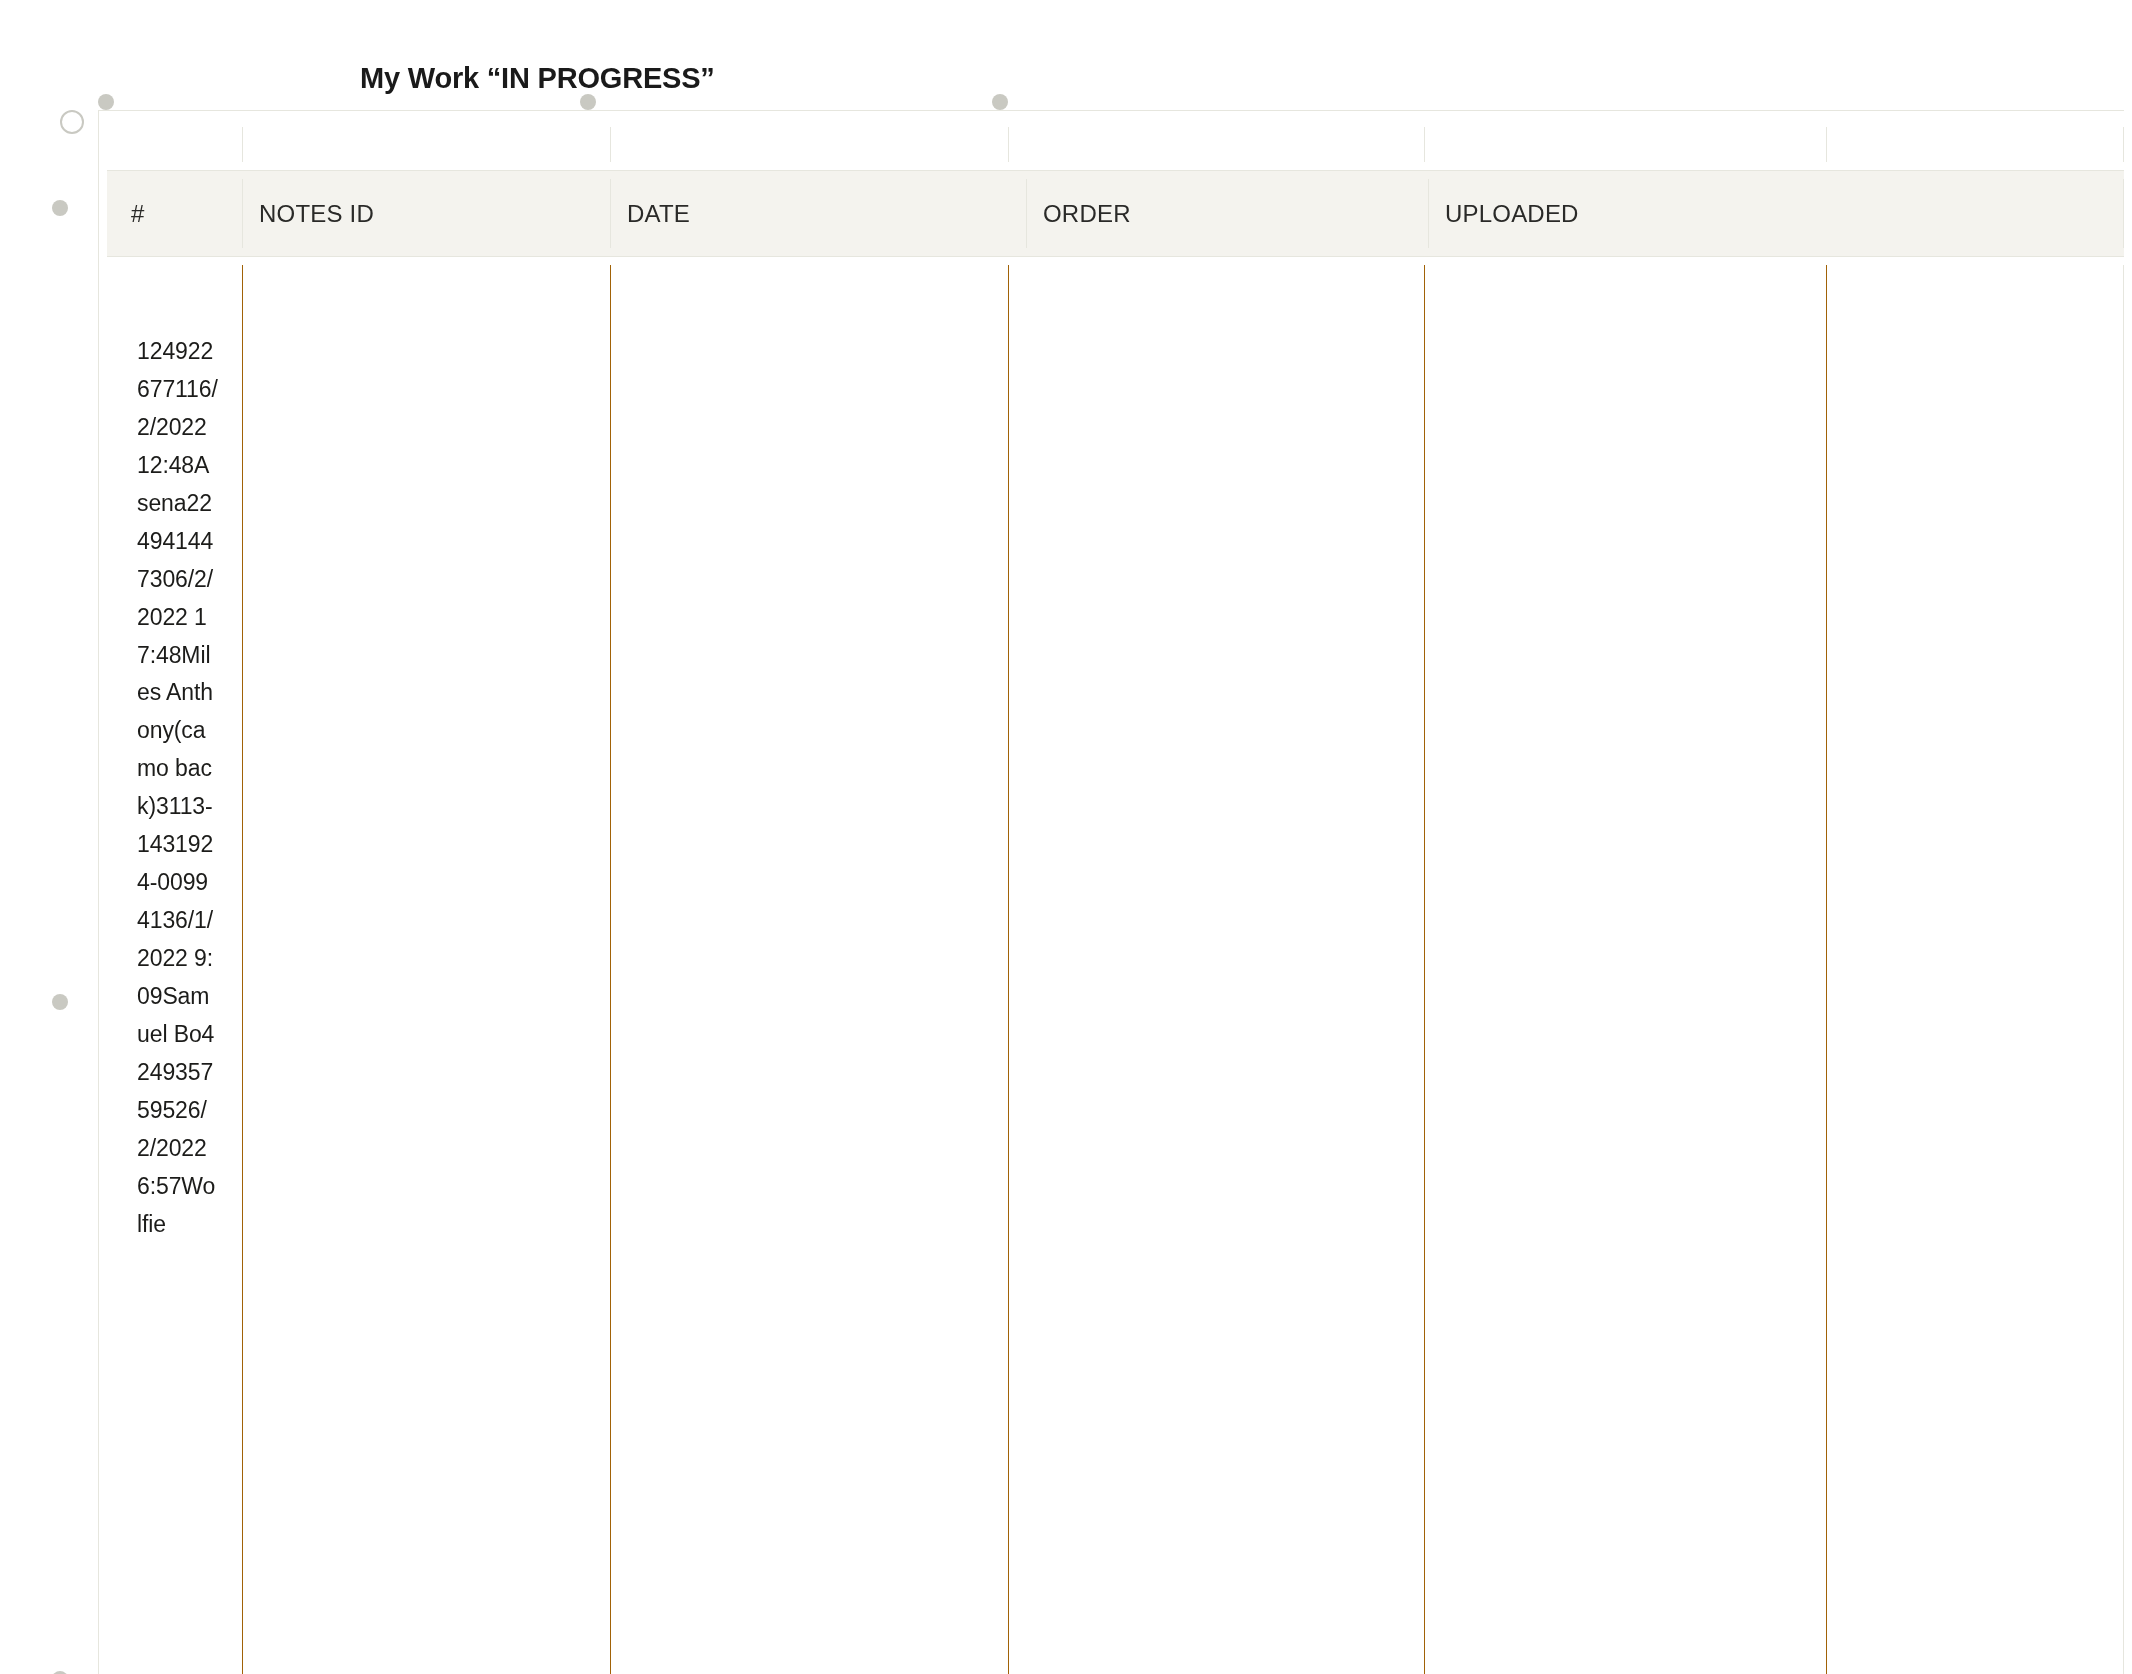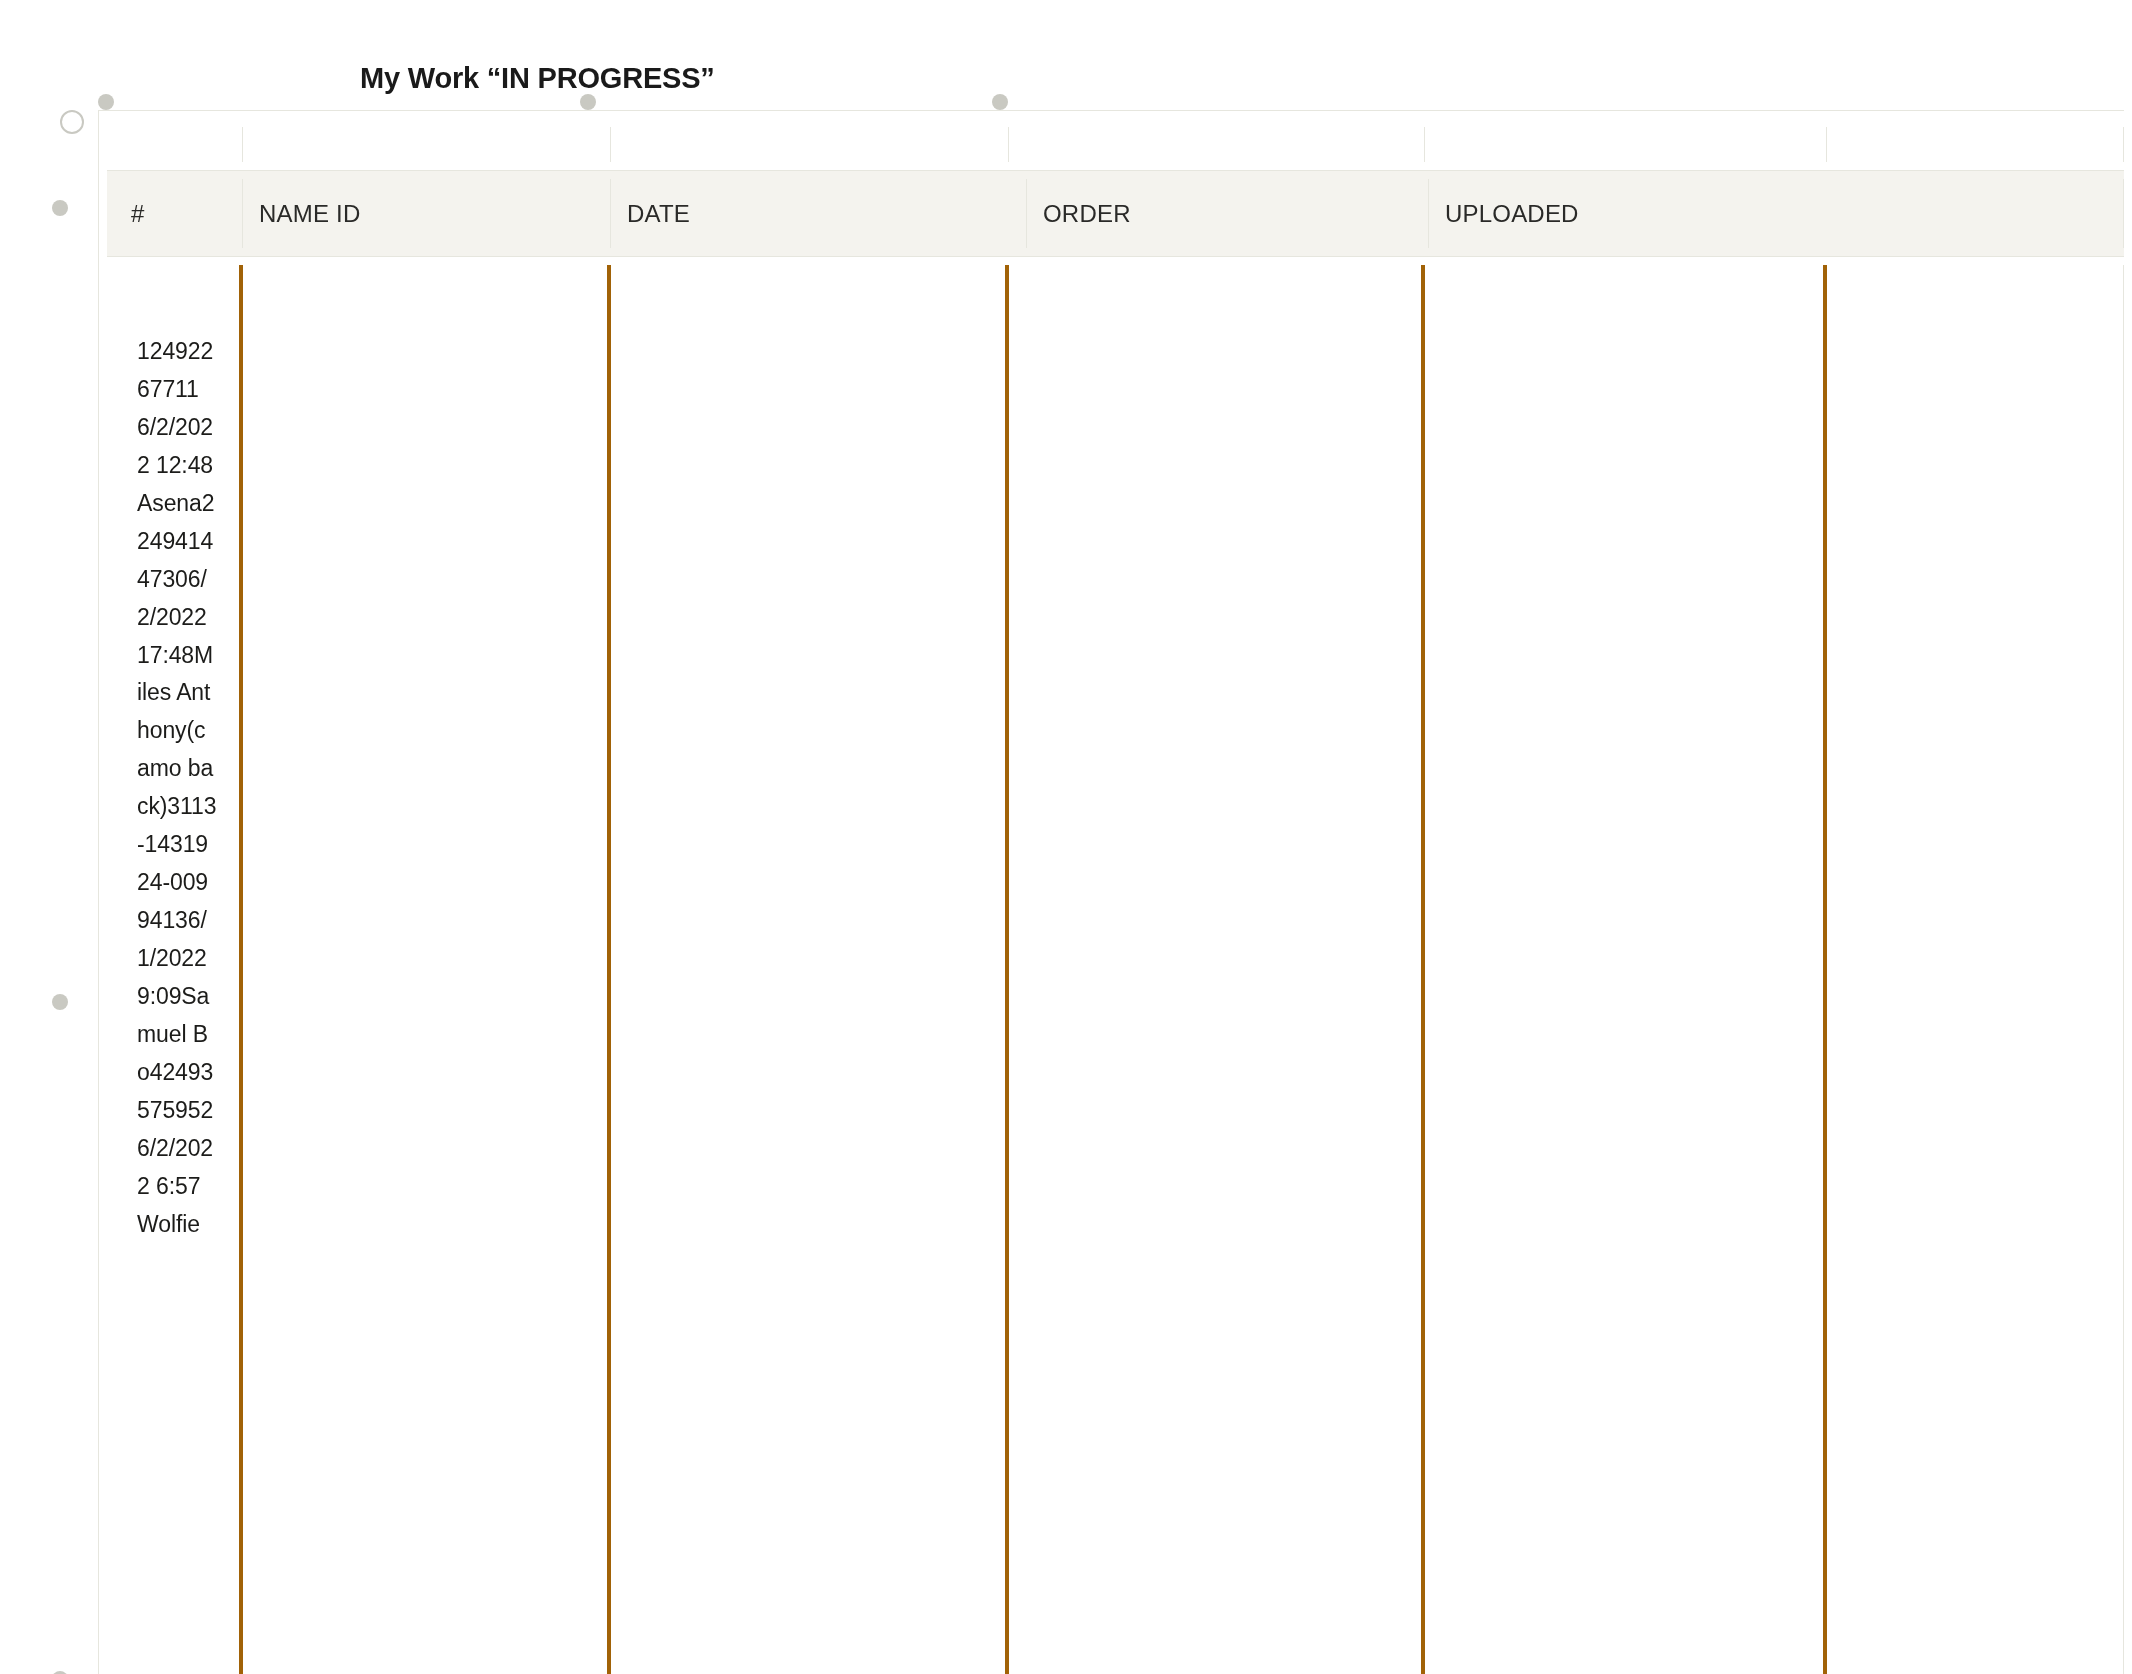--- a/index.html
+++ b/index.html
@@ -119,21 +119,21 @@
     .col-date   { width: 398px; flex: 0 0 398px; }
     .col-name   { width: 416px; flex: 0 0 416px; }
     .col-notes  { width: 402px; flex: 0 0 402px; }
     .col-upload { flex: 1 1 auto; }
 
     .body-grid {
       display: flex;
       height: calc(100% - 52px - 86px);
     }
     .body-col {
-      border-right: 4px solid #a16207;
+      border-right: 1px solid #a16207;
       padding: 60px 14px 0 14px;
       font-size: 23px;
       line-height: 1.65;
       color: #1c1c1a;
       letter-spacing: -0.1px;
       overflow: hidden;
     }
     .body-col .raw-wrap {
       word-break: break-all;
       overflow-wrap: anywhere;
@@ -168,21 +168,21 @@
       <div class="hcell col-num"></div>
       <div class="hcell col-order"></div>
       <div class="hcell col-date"></div>
       <div class="hcell col-name"></div>
       <div class="hcell col-notes"></div>
       <div class="hcell col-upload"></div>
     </div>
 
     <div class="col-headers">
       <div class="hcell col-num">#</div>
-      <div class="hcell col-order">NAME ID</div>
+      <div class="hcell col-order">NOTES ID</div>
       <div class="hcell col-name">DATE</div>
       <div class="hcell col-notes">ORDER</div>
       <div class="hcell col-upload">UPLOADED</div>
     </div>
 
     <div class="body-grid">
       <div class="body-col col-num">
         <div class="raw-wrap">124922677116/2/2022 12:48Asena224941447306/2/2022 17:48Miles Anthony(camo back)3113-1431924-00994136/1/2022 9:09Samuel Bo424935759526/2/2022 6:57Wolfie</div>
       </div>
       <div class="body-col col-order"></div>

